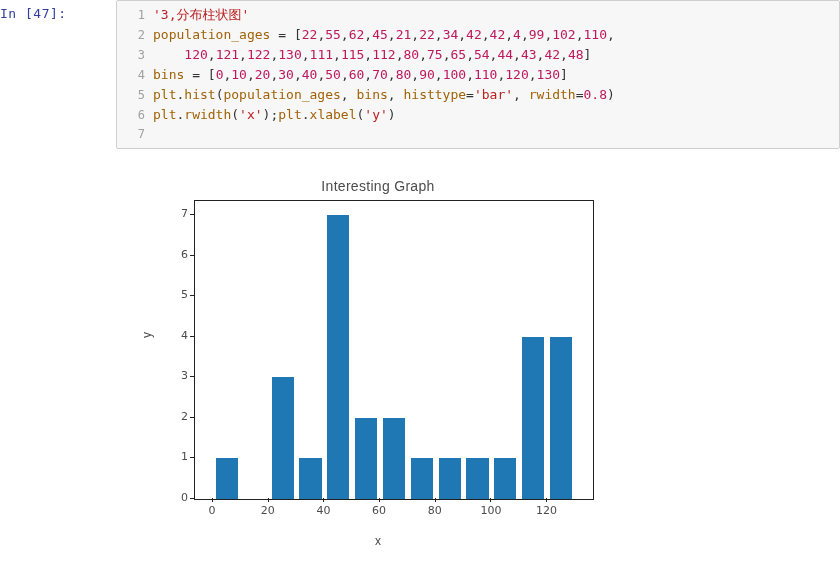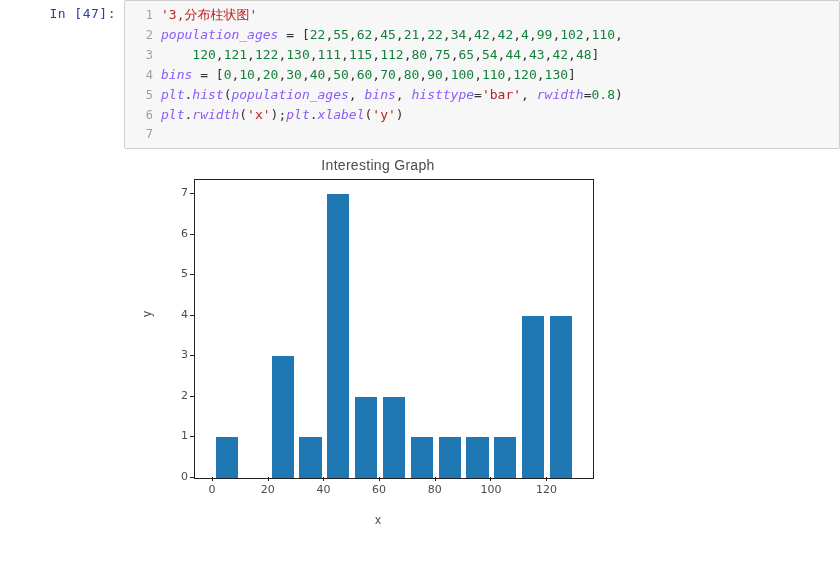--- a/index.html
+++ b/index.html
@@ -11,22 +11,21 @@
     background: #fff;
     width: 840px;
   }
   .cell {
     display: flex;
     align-items: flex-start;
   }
   .prompt {
     width: 108px;
     flex: 0 0 108px;
-    text-align: right;
-    padding: 6px 8px 0 8px;
+    padding: 6px 8px 0 0;
     color: #303F9F;
     font-family: "Menlo", "Consolas", monospace;
     font-size: 13px;
     letter-spacing: 0.5px;
   }
   .prompt .pnum { color: #303F9F; }
   .codeblock {
     flex: 1;
     background: #f7f7f7;
     border: 1px solid #cfcfcf;
@@ -45,33 +44,34 @@
     width: 28px;
     flex: 0 0 28px;
     text-align: right;
     color: #a0a0a0;
     font-size: 12px;
     padding-right: 8px;
     user-select: none;
   }
   .src { white-space: pre; }
   .s-str { color: #BA2121; }
-  .s-num { color: #15803d; }
+  .s-num { color: #be185d; }
   .s-punc { color: #333; }
-  .s-name { color: #8b5cf6; font-style: italic; }
+  .s-name { color: #a16207; }
 
   .output {
     margin-left: 108px;
     padding-top: 8px;
   }
   .chart-wrap {
     position: relative;
     width: 480px;
     height: 370px;
     margin-left: 30px;
+    margin-top: 21px;
   }
   .chart-title {
     position: absolute;
     top: 0;
     left: 0;
     width: 100%;
     text-align: center;
     color: #4b4b4b;
     font-size: 14px;
     letter-spacing: 0.3px;

